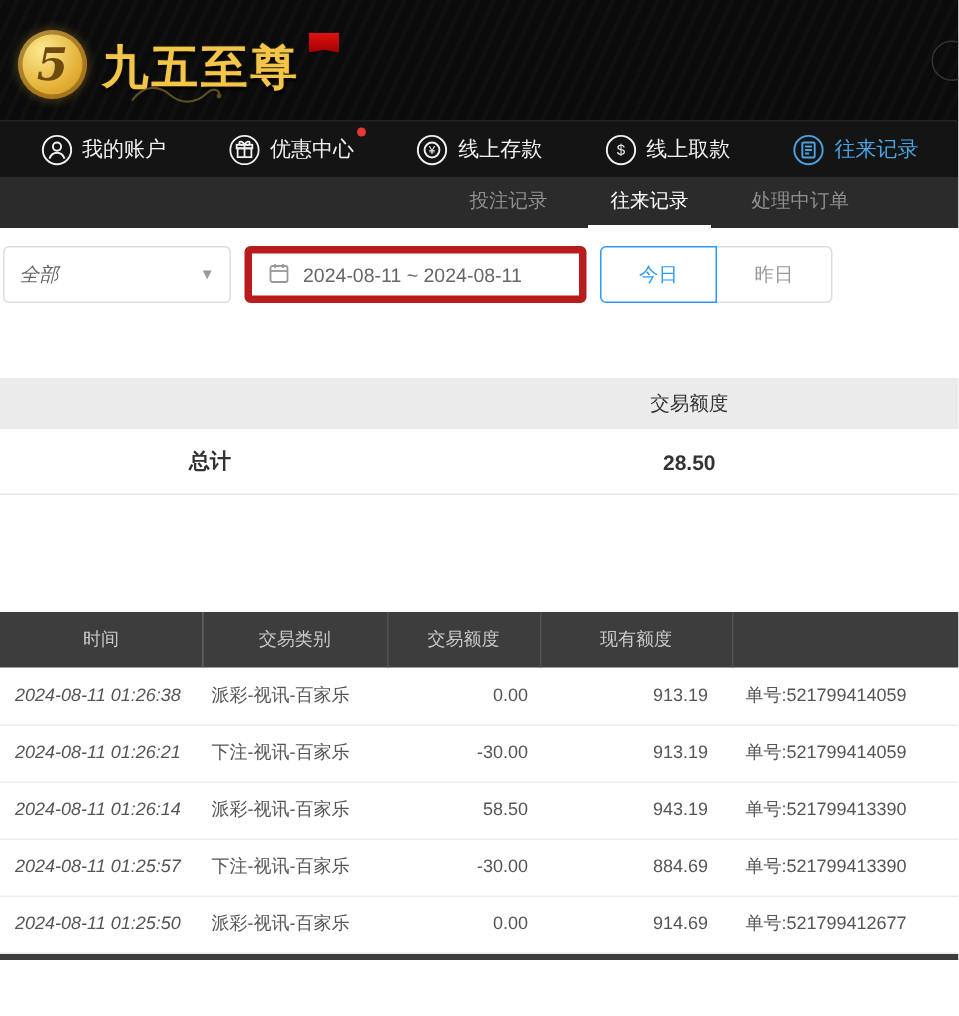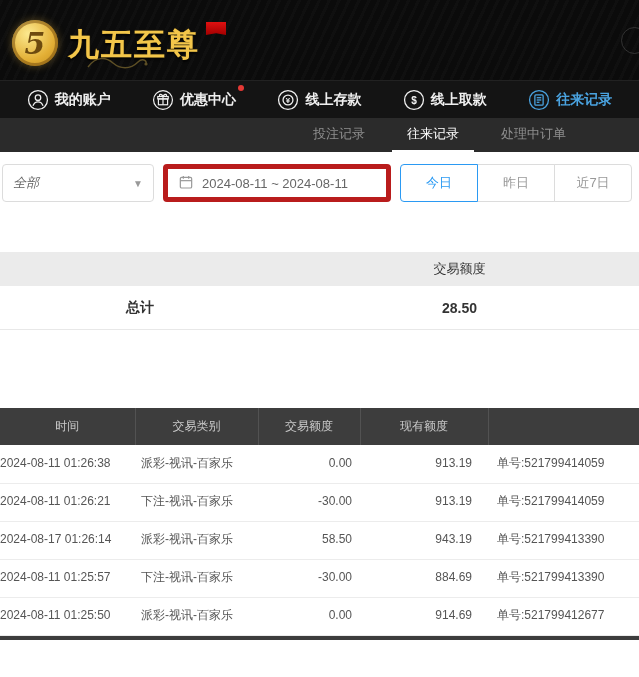--- a/index.html
+++ b/index.html
@@ -44,21 +44,21 @@
     border:1px solid #3c3c3c; border-radius:50%; opacity:.8;
   }
 
   
   .main-nav {
     height:38px; background:#141414; border-top:1px solid #222;
     display:flex; align-items:center; justify-content:space-around; padding:0 6px;
   }
   .nav-item {
     position:relative; display:flex; align-items:center; gap:6px;
-    color:#f0f0f0; font-size:14px; font-weight:700; cursor:pointer; white-space:nowrap;
+    color:#f0f0f0; font-size:14px; font-weight:400; cursor:pointer; white-space:nowrap;
   }
   .nav-item .nav-icon svg { display:block; }
   .nav-item.active { color:#4aa3e0; }
   .red-dot {
     position:absolute; top:-4px; right:-8px; width:6px; height:6px;
     background:#e53935; border-radius:50%;
   }
 
   
   .sub-tabs {
@@ -111,21 +111,21 @@
   table.records { margin-top:78px; width:100%; border-collapse:collapse; table-layout:fixed; font-size:12px; }
   table.records thead th {
     background:#3d3d3d; color:#c9c9c9; font-weight:normal; height:37px;
     border-right:1px solid #525252; text-align:center;
   }
   table.records thead th:last-child { border-right:none; }
   table.records tbody td {
     height:38px; border-bottom:1px solid #ececec; color:#555; background:#fff;
     line-height:1.3; overflow:hidden;
   }
-  td.c-time { padding-left:0; }
+  td.c-time { padding-left:10px;font-style:italic; }
   td.c-type { padding-left:6px; padding-right:10px; }
   td.c-amount { text-align:right; padding-right:8px; }
   td.c-balance { text-align:right; padding-right:16px; }
   td.c-note { padding-left:9px; }
   .bottom-strip { height:4px; background:#3d3d3d; }
 </style>
 </head>
 <body>
 
 <div class="page">
@@ -219,21 +219,20 @@
           <line x1="3.5" y1="10" x2="20.5" y2="10"></line>
           <line x1="8" y1="3" x2="8" y2="7"></line>
           <line x1="16" y1="3" x2="16" y2="7"></line>
         </svg>
       </span>
       <span>2024-08-11 ~ 2024-08-11</span>
     </div>
     <div class="btn-group">
       <button class="qbtn active">今日</button>
       <button class="qbtn">昨日</button>
-      <button class="qbtn">近7日</button>
     </div>
   </div>
 
   <section class="summary">
     <div class="summary-head">
       <div class="c1"></div>
       <div class="c2">交易额度</div>
     </div>
     <div class="summary-row">
       <div class="c1">总计</div>
@@ -267,21 +266,21 @@
         <td class="c-note">单号:521799414059</td>
       </tr>
       <tr>
         <td class="c-time">2024-08-11 01:26:21</td>
         <td class="c-type">下注-视讯-百家乐</td>
         <td class="c-amount">-30.00</td>
         <td class="c-balance">913.19</td>
         <td class="c-note">单号:521799414059</td>
       </tr>
       <tr>
-        <td class="c-time">2024-08-17 01:26:14</td>
+        <td class="c-time">2024-08-11 01:26:14</td>
         <td class="c-type">派彩-视讯-百家乐</td>
         <td class="c-amount">58.50</td>
         <td class="c-balance">943.19</td>
         <td class="c-note">单号:521799413390</td>
       </tr>
       <tr>
         <td class="c-time">2024-08-11 01:25:57</td>
         <td class="c-type">下注-视讯-百家乐</td>
         <td class="c-amount">-30.00</td>
         <td class="c-balance">884.69</td>

